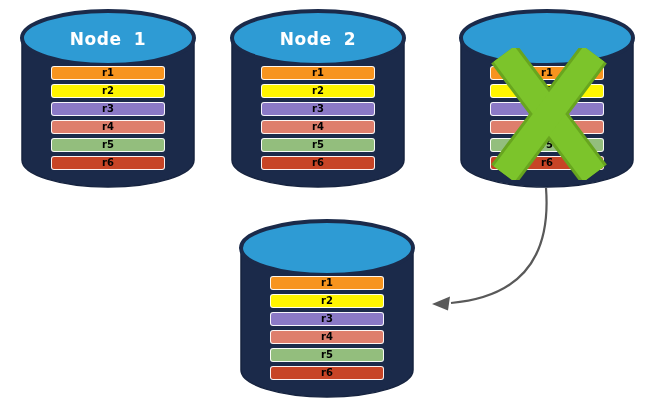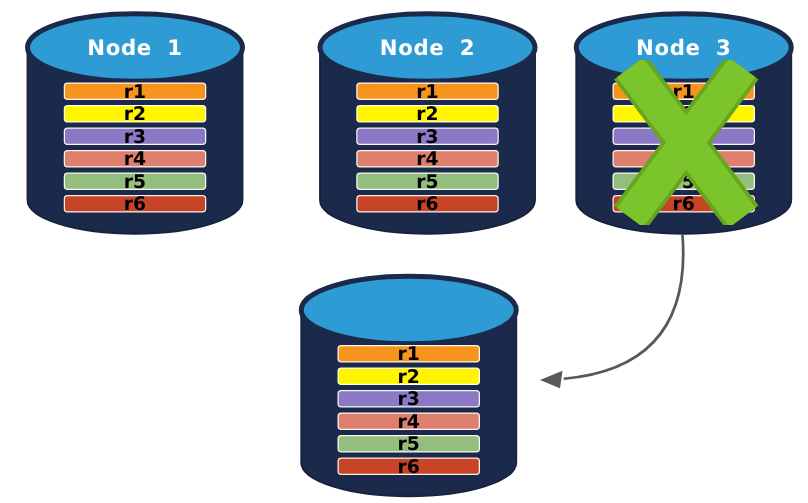--- a/index.html
+++ b/index.html
@@ -13,21 +13,21 @@
   .node svg.cyl{position:absolute;left:0;top:0;}
   .node-title{
     position:absolute;left:0;top:22px;width:180px;
     text-align:center;color:#ffffff;font-weight:bold;
     font-size:17px;line-height:18px;word-spacing:6px;letter-spacing:.5px;
   }
   .records{position:absolute;left:33px;top:58px;width:114px;}
   .record-bar{
     box-sizing:border-box;width:114px;height:14px;margin-bottom:4px;
     border:1px solid rgba(255,255,255,.92);border-radius:3px;
-    font-size:15px;font-weight:bold;color:#000000;
+    font-size:10px;font-weight:bold;color:#000000;
     text-align:center;line-height:12px;
   }
   .x-overlay{position:absolute;left:33px;top:40px;z-index:5;}
   .arrow-layer{position:absolute;left:0;top:0;width:646px;height:402px;pointer-events:none;}
 </style>
 </head>
 <body>
 
 <div class="canvas">
 
@@ -40,42 +40,41 @@
     <div class="records">
       <div class="record-bar" style="background: rgb(247, 148, 30);">r1</div>
       <div class="record-bar" style="background: rgb(255, 245, 0);">r2</div>
       <div class="record-bar" style="background: rgb(139, 121, 198);">r3</div>
       <div class="record-bar" style="background: rgb(222, 126, 108);">r4</div>
       <div class="record-bar" style="background: rgb(147, 190, 125);">r5</div>
       <div class="record-bar" style="background: rgb(199, 68, 38);">r6</div>
     </div>
   </div>
 
-  <div class="node" style="left:252px;top:8px;text-decoration:underline;">
+  <div class="node" style="left:228px;top:8px;text-decoration:underline;">
     <svg class="cyl" width="180" height="184" viewBox="0 0 180 184">
       <path d="M4 30 L4 152 A86 27 0 0 0 176 152 L176 30 Z" stroke-width="1.5" fill="#1B2A4A" stroke="#16233F"></path>
       <ellipse cx="90" cy="30" rx="86" ry="27" stroke-width="4" fill="#2E9BD4" stroke="#1B2A4A"></ellipse>
     </svg>
     <div class="node-title">Node 2</div>
     <div class="records">
       <div class="record-bar" style="background: rgb(247, 148, 30);">r1</div>
       <div class="record-bar" style="background: rgb(255, 245, 0);">r2</div>
       <div class="record-bar" style="background: rgb(139, 121, 198);">r3</div>
       <div class="record-bar" style="background: rgb(222, 126, 108);">r4</div>
       <div class="record-bar" style="background: rgb(147, 190, 125);">r5</div>
       <div class="record-bar" style="background: rgb(199, 68, 38);">r6</div>
     </div>
   </div>
 
   <div class="node" style="left:457px;top:8px;">
     <svg class="cyl" width="180" height="184" viewBox="0 0 180 184">
       <path d="M4 30 L4 152 A86 27 0 0 0 176 152 L176 30 Z" stroke-width="1.5" fill="#1B2A4A" stroke="#16233F"></path>
       <ellipse cx="90" cy="30" rx="86" ry="27" stroke-width="4" fill="#2E9BD4" stroke="#1B2A4A"></ellipse>
     </svg>
-    <div class="node-title">Node 3</div>
     <div class="records">
       <div class="record-bar" style="background: rgb(247, 148, 30);">r1</div>
       <div class="record-bar" style="background: rgb(255, 245, 0);">r2</div>
       <div class="record-bar" style="background: rgb(139, 121, 198);">r3</div>
       <div class="record-bar" style="background: rgb(222, 126, 108);">r4</div>
       <div class="record-bar" style="background: rgb(147, 190, 125);">r5</div>
       <div class="record-bar" style="background: rgb(199, 68, 38);">r6</div>
     </div>
     <svg class="x-overlay" width="118" height="132" viewBox="0 0 118 132">
       <g stroke-linecap="butt" fill="none" stroke-width="32" stroke="#68A51F">

